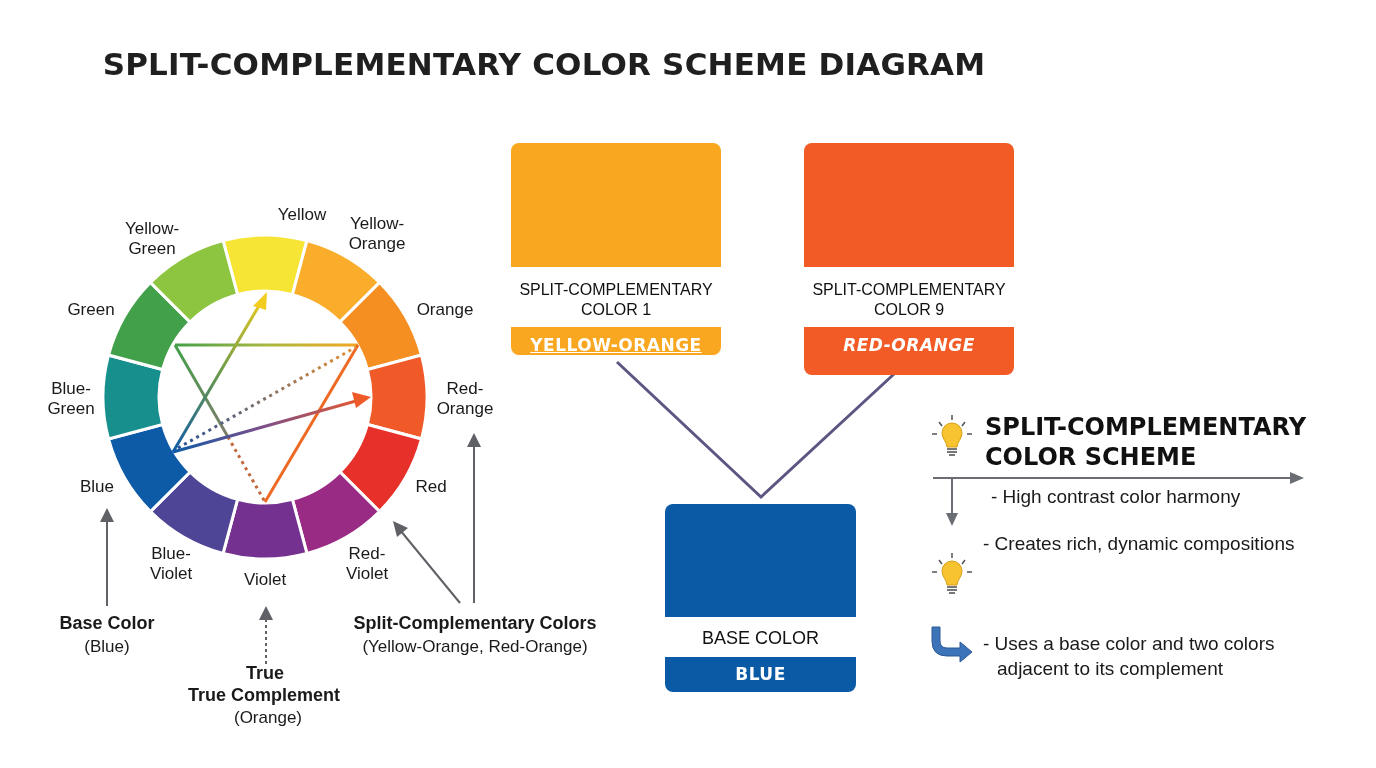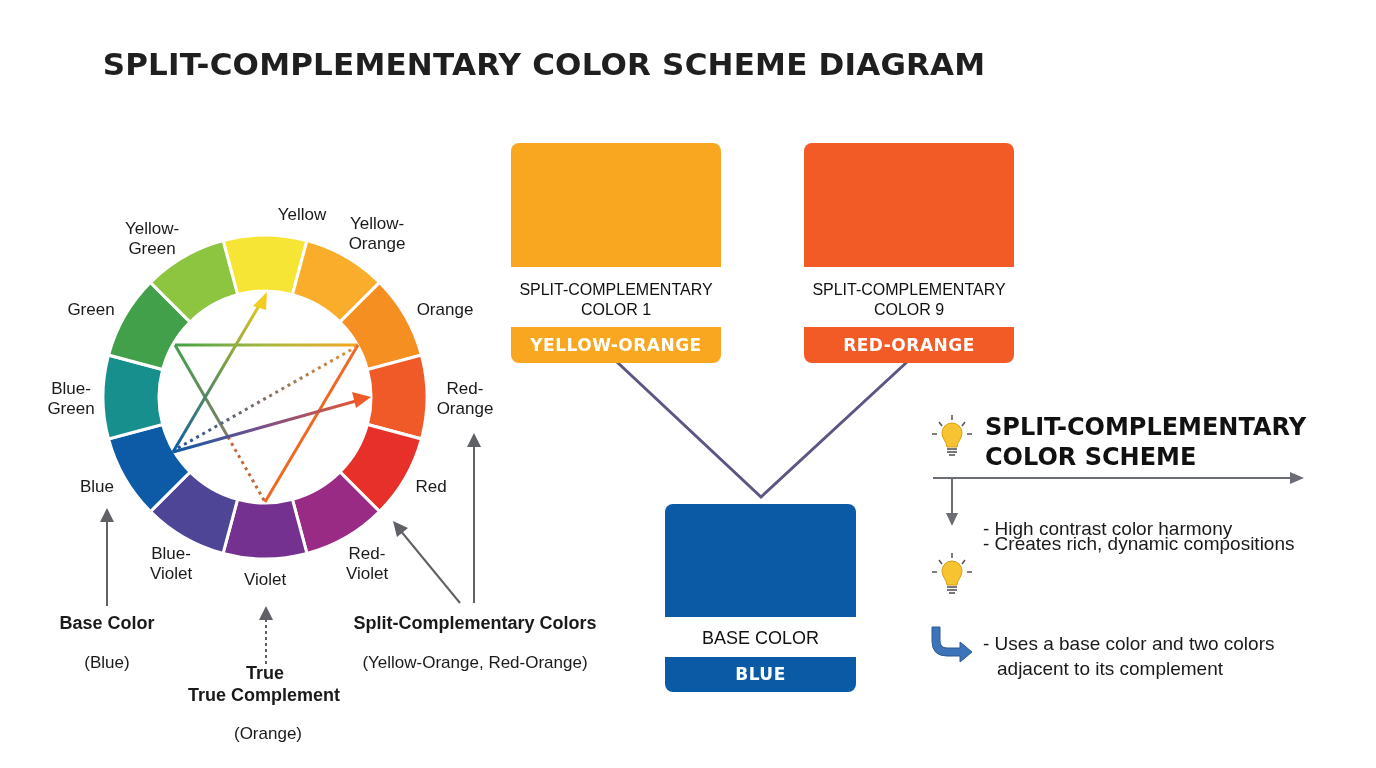--- a/index.html
+++ b/index.html
@@ -3,21 +3,21 @@
 <meta charset="utf-8">
 <style>
   * { box-sizing: border-box; margin: 0; padding: 0; }
   html, body { width: 1376px; height: 768px; background: #ffffff; overflow: hidden; }
   body { position: relative; font-family: "Liberation Sans", "DejaVu Sans", sans-serif; color: #1a1a1a; }
   .abs { position: absolute; }
   .title { left: 0; top: 46px; width: 1088px; text-align: center; font-family: "DejaVu Sans", sans-serif; font-weight: 700; font-size: 31px; letter-spacing: 0.2px; color: #1f1f1f; }
   svg.overlay { position: absolute; left: 0; top: 0; }
   .wlabel { position: absolute; font-size: 17px; line-height: 20px; text-align: center; color: #1a1a1a; transform: translateX(-50%); white-space: nowrap; }
   .callout-title { position: absolute; font-weight: 700; font-size: 18px; text-align: center; transform: translateX(-50%); white-space: nowrap; color: #1a1a1a; }
-  .callout-sub { position: absolute; font-size: 17px; text-align: left; transform: translateX(-50%); white-space: nowrap; color: #1a1a1a; margin-top: 16px; }
+  .callout-sub { position: absolute; font-size: 17px; text-align: left; transform: translateX(-50%); white-space: nowrap; color: #1a1a1a; }
   .swatch { position: absolute; border-radius: 8px; }
   .card-caption { position: absolute; font-size: 16px; line-height: 20px; text-align: center; color: #111; }
   .name-bar { position: absolute; border-radius: 0 0 8px 8px; color: #fff; font-family: "DejaVu Sans", sans-serif; font-weight: 700; font-size: 17px; text-align: center; line-height: 36px; letter-spacing: 0.5px; }
   .base-caption { position: absolute; font-size: 18px; text-align: center; color: #111; }
   .panel-title { position: absolute; left: 985px; top: 412px; font-family: "DejaVu Sans", sans-serif; font-weight: 700; font-size: 24px; line-height: 30px; color: #111; }
   .bullet { position: absolute; left: 983px; font-size: 19px; line-height: 25px; color: #1a1a1a; }
   .bullet .cont { display: block; padding-left: 14px; }
 </style>
 </head>
 <body>
@@ -194,39 +194,39 @@
 <div class="callout-sub" style="left:268px; top:708px;">(Orange)</div>
 
 <div class="callout-title" style="left:475px; top:613px;">Split-Complementary Colors</div>
 <div class="callout-sub" style="left:475px; top:637px;">(Yellow-Orange, Red-Orange)</div>
 
 <div class="swatch" style="left:511px; top:143px; width:210px; height:124px; background:#f9a620; border-radius:8px 8px 0 0;"></div>
 <div class="card-caption" style="left:511px; top:280px; width:210px;">
   <div>SPLIT-COMPLEMENTARY</div>
   <div>COLOR 1</div>
 </div>
-<div class="name-bar" style="left:511px; top:327px; width:210px; height:36px; background:#f9a620;">YELLOW-ORANGE</div>
+<div class="name-bar" style="left:511px; top:327px; width:210px; height:28px; background:#f9a620;text-decoration:underline;">YELLOW-ORANGE</div>
 
 <div class="swatch" style="left:804px; top:143px; width:210px; height:124px; background:#f25a26; border-radius:8px 8px 0 0;"></div>
 <div class="card-caption" style="left:804px; top:280px; width:210px;">
   <div>SPLIT-COMPLEMENTARY</div>
   <div>COLOR 9</div>
 </div>
-<div class="name-bar" style="left:804px; top:327px; width:210px; height:36px; background:#f25a26;">RED-ORANGE</div>
+<div class="name-bar" style="left:804px; top:327px; width:210px; height:48px; background:#f25a26;font-style:italic;">RED-ORANGE</div>
 
 <div class="swatch" style="left:665px; top:504px; width:191px; height:113px; background:#0b5aa6; border-radius:8px 8px 0 0;"></div>
 <div class="base-caption" style="left:665px; top:628px; width:191px;">BASE COLOR</div>
 <div class="name-bar" style="left:665px; top:657px; width:191px; height:35px; line-height:35px; background:#0b5aa6;">BLUE</div>
 
 <div class="panel-title">
   <div>SPLIT-COMPLEMENTARY</div>
   <div>COLOR SCHEME</div>
 </div>
 
-<div class="bullet" style="top:516px;">
+<div class="bullet" style="top:484px;margin-left:8px;">
   <span>- High contrast color harmony</span>
 </div>
 <div class="bullet" style="top:531px;">
   <span>- Creates rich, dynamic compositions</span>
 </div>
 <div class="bullet" style="top:566px;">
 </div>
 <div class="bullet" style="top:631px;">
   <span>- Uses a base color and two colors</span>
   <span class="cont">adjacent to its complement</span>

